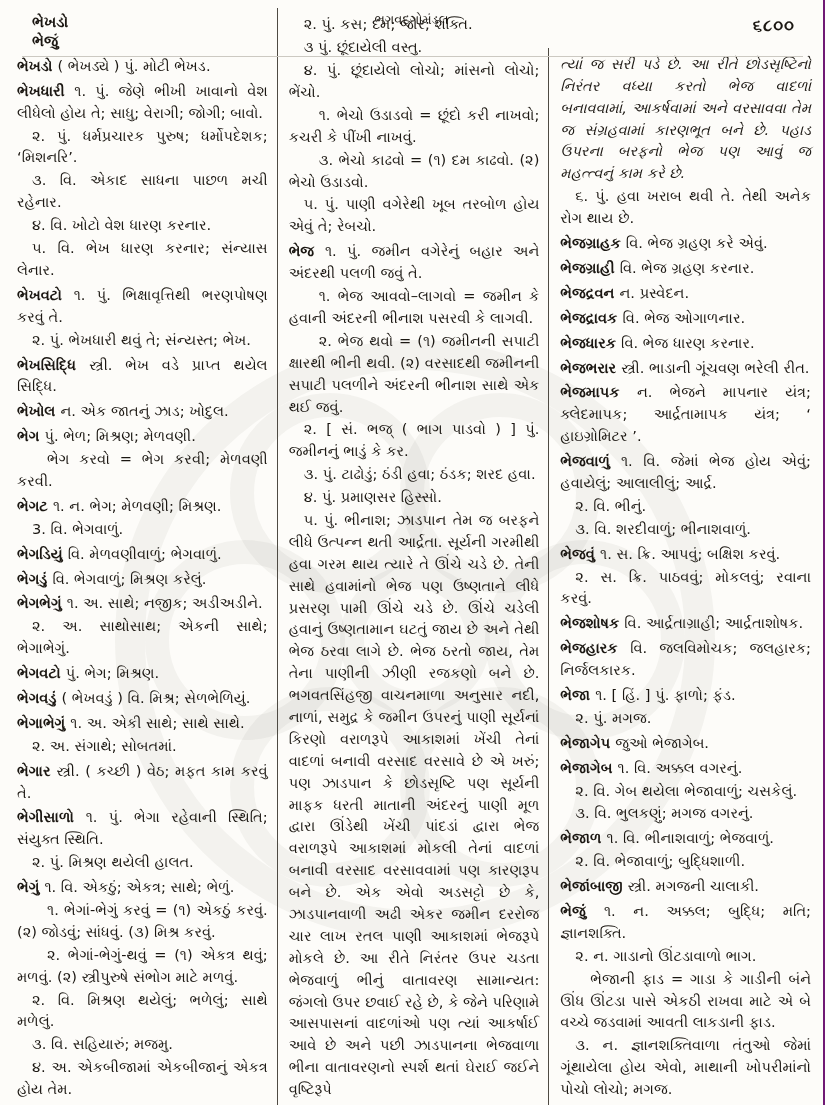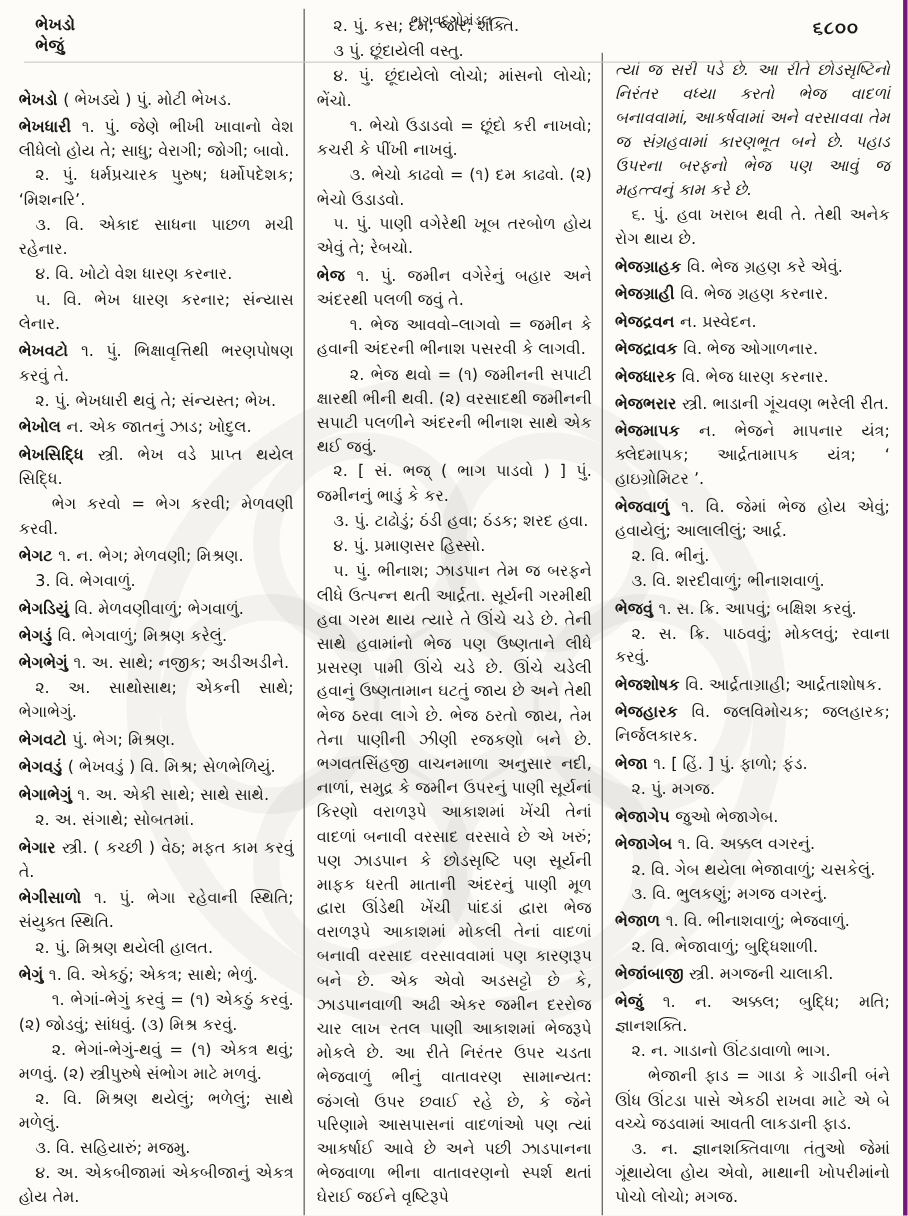--- a/index.html
+++ b/index.html
@@ -2,21 +2,21 @@
 <html lang="gu"><head>
 <meta charset="utf-8">
 <style>
   * { margin:0; padding:0; box-sizing:border-box; }
   html,body { width:825px; height:1105px; }
   body { background:#e9e7e2; }
   .page {
     position:relative; width:825px; height:1105px; overflow:hidden;
     background:#fdfcf9; color:#1b1712;
     font-family:"DejaVu Sans", sans-serif;
-    border-right:4px solid #701a75;
+    border-right:2px solid #701a75;
   }
   
   .watermark { position:absolute; inset:0; z-index:0; pointer-events:none; }
   .wm { position:absolute; border-radius:50%; border:24px solid rgba(110,104,92,0.065); }
   .wm-ring   { left:115px; top:340px; width:600px; height:600px; border-width:30px; }
   .wm-center { left:340px; top:565px; width:150px; height:150px; }
   .wm-p1 { left:485px; top:540px; width:200px; height:200px; }
   .wm-p2 { left:400px; top:687px; width:200px; height:200px; }
   .wm-p3 { left:230px; top:687px; width:200px; height:200px; }
   .wm-p4 { left:145px; top:540px; width:200px; height:200px; }
@@ -26,21 +26,21 @@
   header {
     position:relative; z-index:2;
     padding:13px 30px 0 32px; height:47px;
   }
   .guide { font-weight:bold; font-size:15px; line-height:1.25; }
   .title {
     position:absolute; left:50%; top:12px; transform:translateX(-50%);
     font-weight:normal; font-size:13px; white-space:nowrap;
   }
   .pageno {
-    position:absolute; right:40px; top:16px;
+    position:absolute; right:28px; top:16px;
     font-weight:bold; font-size:16.5px; letter-spacing:1px;
   }
   .header-rule {
     position:absolute; left:22px; right:20px; top:56px; height:1px;
     background:#ccc9c2; z-index:2;
   }
 
   .columns {
     position:absolute; left:6px; right:3px; top:58px; bottom:0;
     display:flex; z-index:1;align-items:flex-end;
@@ -92,22 +92,23 @@
   <main class="columns">
     <section class="column">
         <p class="para entry"><span class="headword">ભેખડો </span>( ભેખડ્યે ) પું. મોટી ભેખડ.</p>
         <p class="para entry"><span class="headword">ભેખધારી </span>૧. પું. જેણે ભીખી ખાવાનો વેશ લીધેલો હોય તે; સાધુ; વેરાગી; જોગી; બાવો.</p>
         <p class="para sense">૨. પું. ધર્મપ્રચારક પુરુષ; ધર્મોપદેશક; ‘મિશનરિ’.</p>
         <p class="para sense">૩. વિ. એકાદ સાધના પાછળ મચી રહેનાર.</p>
         <p class="para sense">૪. વિ. ખોટો વેશ ધારણ કરનાર.</p>
         <p class="para sense">૫. વિ. ભેખ ધારણ કરનાર; સંન્યાસ લેનાર.</p>
         <p class="para entry"><span class="headword">ભેખવટો </span>૧. પું. ભિક્ષાવૃત્તિથી ભરણપોષણ કરવું તે.</p>
         <p class="para sense">૨. પું. ભેખધારી થવું તે; સંન્યસ્ત; ભેખ.</p>
+        <p class="para entry"><span class="headword">ભેખસિદ્ધિ </span>સ્ત્રી. ભેખ વડે પ્રાપ્ત થયેલ સિદ્ધિ.</p>
         <p class="para entry"><span class="headword">ભેખોલ </span>ન. એક જાતનું ઝાડ; ખોદુલ.</p>
-        <p class="para entry"><span class="headword">ભેખસિદ્ધિ </span>સ્ત્રી. ભેખ વડે પ્રાપ્ત થયેલ સિદ્ધિ.</p>
+        <p class="para entry"><span class="headword">ભેગ </span>પું. ભેળ; મિશ્રણ; મેળવણી.</p>
         <p class="para idiom">ભેગ કરવો = ભેગ કરવી; મેળવણી કરવી.</p>
         <p class="para entry"><span class="headword">ભેગટ </span>૧. ન. ભેગ; મેળવણી; મિશ્રણ.</p>
         <p class="para sense">3. વિ. ભેગવાળું.</p>
         <p class="para entry"><span class="headword">ભેગડિયું </span>વિ. મેળવણીવાળું; ભેગવાળું.</p>
         <p class="para entry"><span class="headword">ભેગડું </span>વિ. ભેગવાળું; મિશ્રણ કરેલું.</p>
         <p class="para entry"><span class="headword">ભેગભેગું </span>૧. અ. સાથે; નજીક; અડીઅડીને.</p>
         <p class="para sense">૨. અ. સાથોસાથ; એકની સાથે; ભેગાભેગું.</p>
         <p class="para entry"><span class="headword">ભેગવટો </span>પું. ભેગ; મિશ્રણ.</p>
         <p class="para entry"><span class="headword">ભેગવડું </span>( ભેખવડું ) વિ. મિશ્ર; સેળભેળિયું.</p>
         <p class="para entry"><span class="headword">ભેગાભેગું </span>૧. અ. એકી સાથે; સાથે સાથે.</p>

